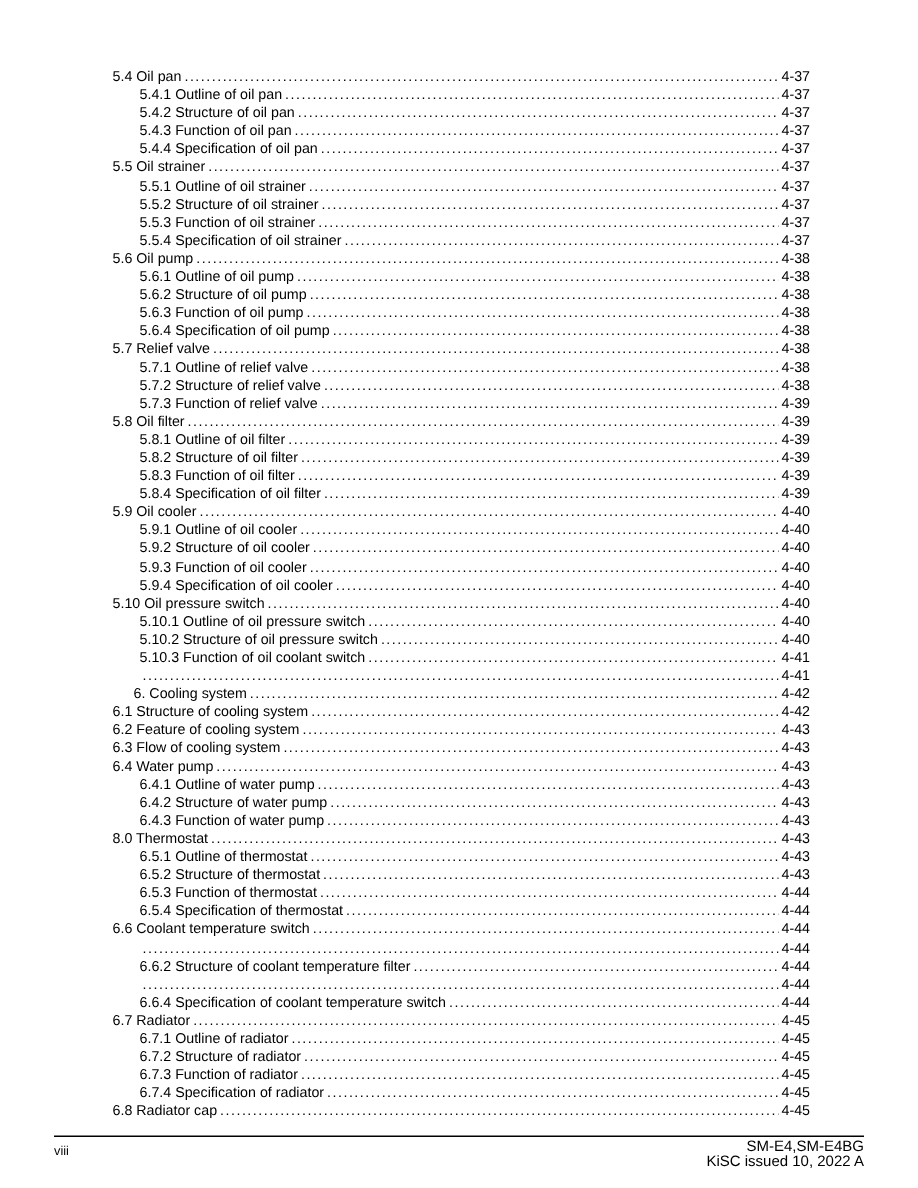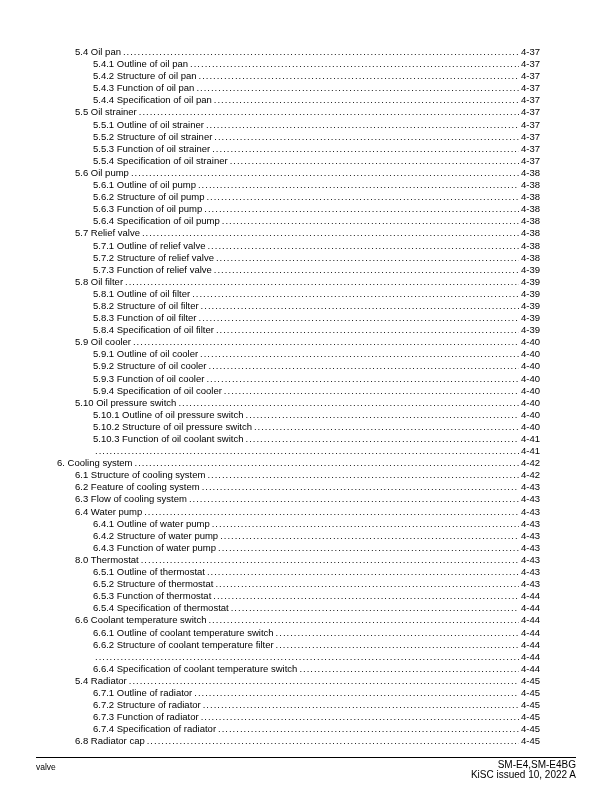--- a/index.html
+++ b/index.html
@@ -23,21 +23,21 @@
     width: 483px;
   }
   .toc-row {
     display: flex;
     align-items: baseline;
     font-size: 9.5px;
     line-height: 12.1px;
     height: 12.1px;
     white-space: nowrap;
   }
-  .toc-row.level-0 { padding-left: 0; }
+  .toc-row.level-0 { padding-left: 0; margin-left: 32px; }
   .toc-row.level-1 { padding-left: 18px; align-items: flex-end; }
   .toc-row.level-2 { padding-left: 36px; align-items: center; }
   .toc-label {
     white-space: nowrap;
     flex: 0 0 auto;
   }
   .toc-dots {
     flex: 1 1 auto;
     overflow: hidden;
     white-space: nowrap;
@@ -315,40 +315,39 @@
       <span class="toc-label">6.5.4 Specification of thermostat</span>
       <span class="toc-dots"></span>
       <span class="toc-page">4-44</span>
     </div>
       <div class="toc-row level-1">
       <span class="toc-label">6.6 Coolant temperature switch</span>
       <span class="toc-dots"></span>
       <span class="toc-page">4-44</span>
     </div>
       <div class="toc-row level-2">
-      <span class="toc-label">6.6.1 Outline of coolant temperature switch</span>
       <span class="toc-dots"></span>
       <span class="toc-page">4-44</span>
     </div>
       <div class="toc-row level-2">
       <span class="toc-label">6.6.2 Structure of coolant temperature filter</span>
       <span class="toc-dots"></span>
       <span class="toc-page">4-44</span>
     </div>
       <div class="toc-row level-2">
       <span class="toc-dots"></span>
       <span class="toc-page">4-44</span>
     </div>
       <div class="toc-row level-2">
       <span class="toc-label">6.6.4 Specification of coolant temperature switch</span>
       <span class="toc-dots"></span>
       <span class="toc-page">4-44</span>
     </div>
       <div class="toc-row level-1">
-      <span class="toc-label">5.4 Radiator</span>
+      <span class="toc-label">6.7 Radiator</span>
       <span class="toc-dots"></span>
       <span class="toc-page">4-45</span>
     </div>
       <div class="toc-row level-2">
       <span class="toc-label">6.7.1 Outline of radiator</span>
       <span class="toc-dots"></span>
       <span class="toc-page">4-45</span>
     </div>
       <div class="toc-row level-2">
       <span class="toc-label">6.7.2 Structure of radiator</span>
@@ -367,20 +366,20 @@
     </div>
       <div class="toc-row level-1">
       <span class="toc-label">6.8 Radiator cap</span>
       <span class="toc-dots"></span>
       <span class="toc-page">4-45</span>
     </div>
     </div>
 
   <div class="footer-rule"></div>
 
-  <div class="footer-page-number">valve</div>
+  <div class="footer-page-number">viii</div>
 
   <div class="footer-right">
     <div>SM-E4,SM-E4BG</div>
     <div>KiSC issued 10, 2022 A</div>
   </div>
 
 </div>
 
 </body></html>

